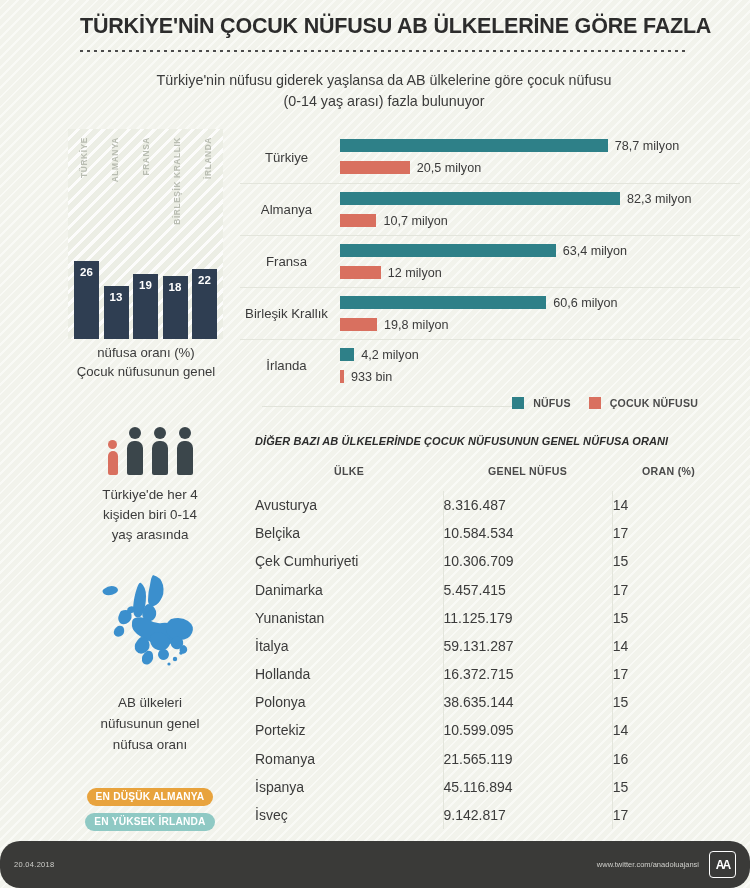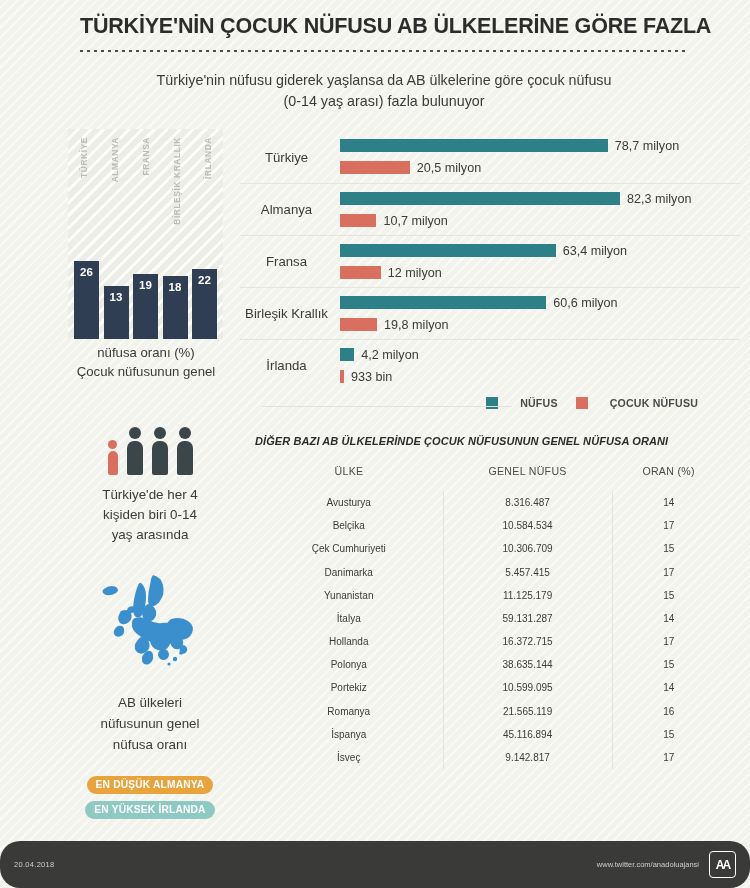--- a/index.html
+++ b/index.html
@@ -94,21 +94,21 @@
   
   #legend {
     position: absolute; left: 240px; top: 268px; width: 500px;
     display: flex; align-items: center; justify-content: flex-end;
     gap: 18px; padding-right: 42px;
   }
   #legend::before {
     content: ""; position: absolute; left: 22px; top: 9px;
     width: 250px; height: 1px; background: #e1e3da;
   }
-  .leg { display: flex; align-items: center; gap: 22px; }
+  .leg { display: flex; align-items: center; gap: 9px; }
   .leg-sw { width: 12px; height: 12px; }
   .leg-sw.teal { background: #2e8088; }
   .leg-sw.salmon { background: #d9705f; }
   .leg-tx { font-size: 10.6px; font-weight: bold; color: #4a4a4a; letter-spacing: .2px; }
 
   
   #lower { position: relative; margin-top: 28px; height: 420px; }
 
   
   #sidebar { position: absolute; left: 55px; top: 0; width: 190px; text-align: center; }
@@ -126,41 +126,41 @@
     width: 16px; height: 34px; background: #3b464b; margin-top: 2px;
     border-radius: 7px 7px 2px 2px;
   }
   #people-caption {
     margin-top: 10px; font-size: 13.4px; color: #3b3b3b; line-height: 1.5;
   }
   #map-wrap { margin-top: 26px; display: flex; justify-content: center; }
   #map-caption {
     margin-top: 12px; font-size: 13.4px; color: #3b3b3b; line-height: 1.55;
   }
-  .badges { margin-top: 20px; display: flex; flex-direction: column; align-items: center; gap: 7px; }
+  .badges { margin-top: 32px; display: flex; flex-direction: column; align-items: center; gap: 7px; }
   .badge {
     color: #fff; font-size: 10.2px; font-weight: bold; letter-spacing: .2px;
     padding: 3.5px 9px; border-radius: 9px; white-space: nowrap;
   }
   .badge.low { background: #e8a33d; }
   .badge.high { background: #8fc9c4; }
 
   
   #table-area { position: absolute; left: 255px; top: 8px; width: 470px; }
   #table-title {
     font-size: 11px; font-weight: bold; color: #2c2c2c; letter-spacing: .1px;
     white-space: nowrap;
     font-style: italic;
   }
   table { width: 100%; border-collapse: collapse; margin-top: 18px; }
   th {
-    font-size: 10.6px; font-weight: normal; color: #4a4a4a;
+    font-size: 10.6px; font-weight: bold; color: #4a4a4a;
     padding-bottom: 14px; letter-spacing: .3px;
   }
-  td { font-size: 10px; color: #3b3b3b; padding: 6.1px 0; text-align: center; }
+  td { font-size: 14px; color: #3b3b3b; padding: 6.1px 0; }
   th:nth-child(1) { width: 40%; }
   th:nth-child(2) { width: 36%; }
   th:nth-child(3) { width: 24%; }
   tbody td:nth-child(1) { border-right: 1px solid #e3e5dc; }
   tbody td:nth-child(2) { border-right: 1px solid #e3e5dc; }
 
   
   #footer {
     position: absolute; left: 0; bottom: 0; width: 750px; height: 47px;
     background: #3a3a38; display: flex; align-items: center;

